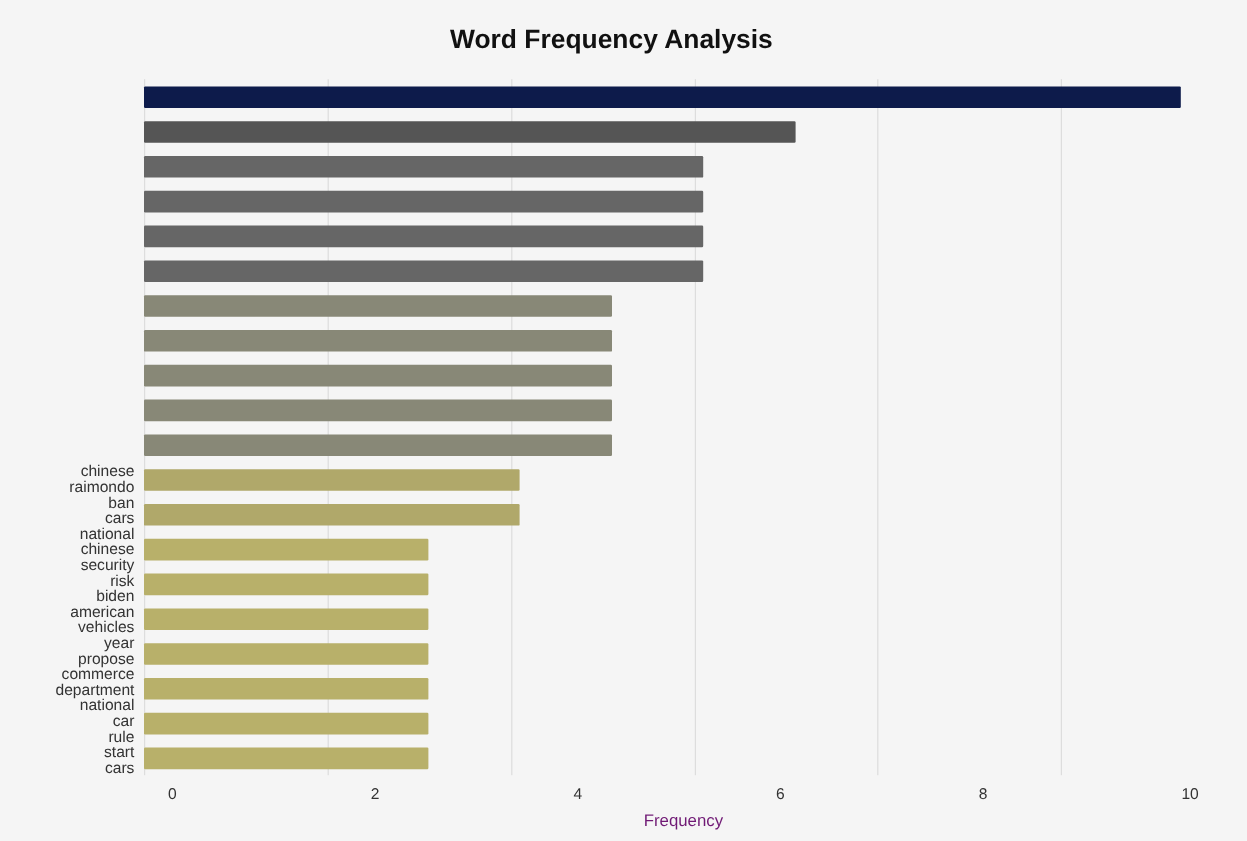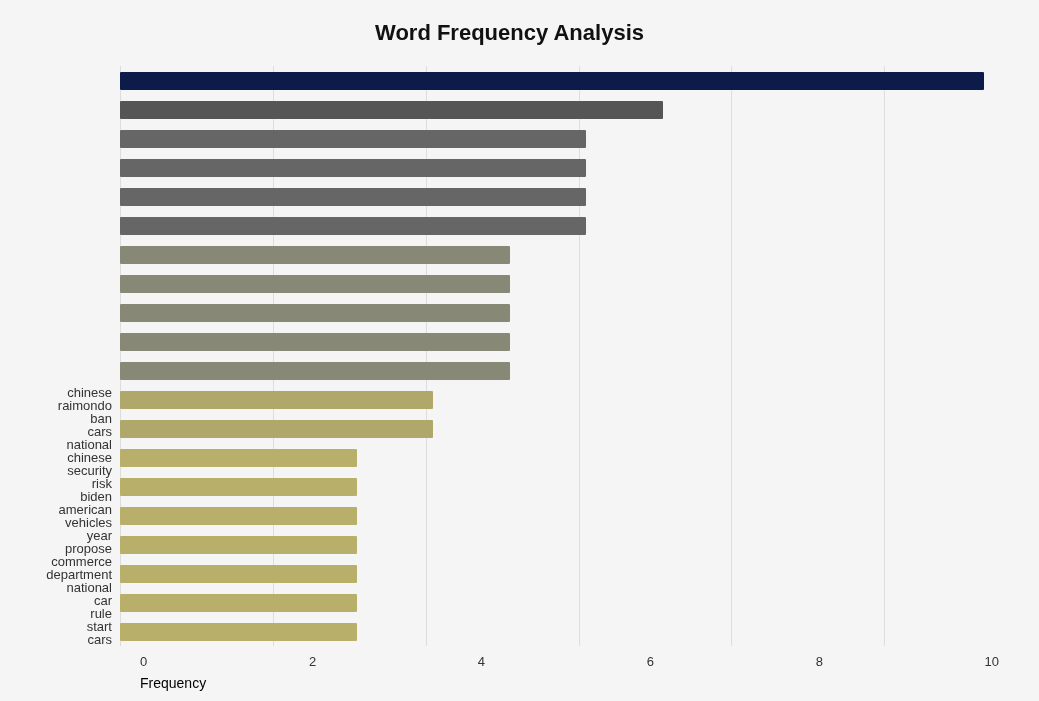--- a/index.html
+++ b/index.html
@@ -193,15 +193,15 @@
   </div>
   <div style="position: absolute; bottom: 10px; left: 140px; right: 40px;">
     <div class="x-ticks" id="x-ticks" style="display:flex; justify-content: space-between;">
         <span class="x-tick">0</span>
         <span class="x-tick">2</span>
         <span class="x-tick">4</span>
         <span class="x-tick">6</span>
         <span class="x-tick">8</span>
         <span class="x-tick">10</span>
       </div>
-    <div style="font-size:14px; color:#000000; margin-top:6px;">Frequency</div>
+    <div style="text-align:center; font-size:14px; color:#701a75; margin-top:6px;">Frequency</div>
   </div>
 </div>
 
 </body></html>

